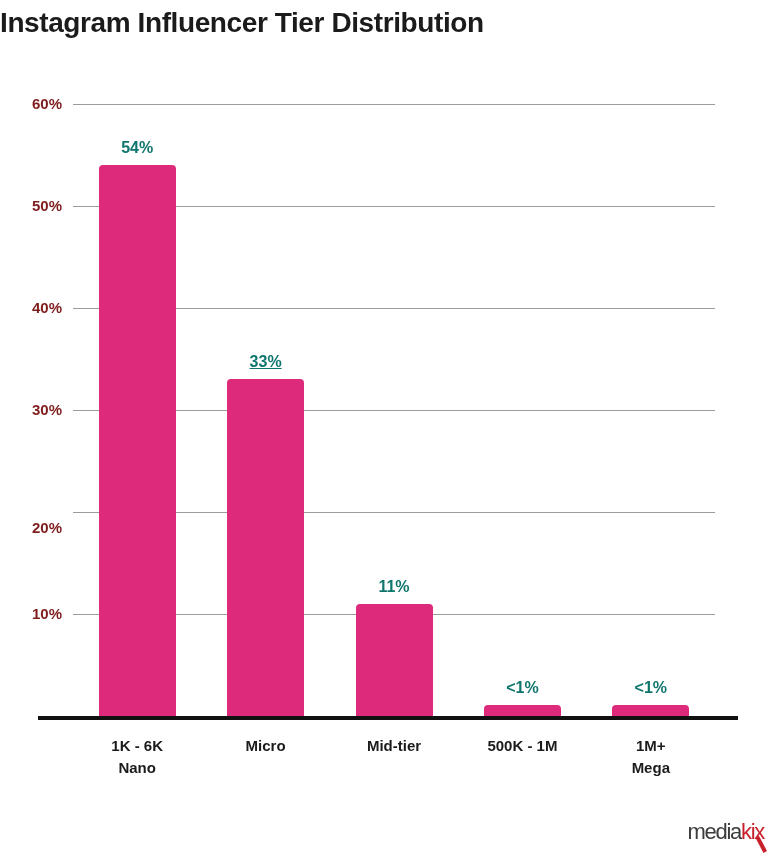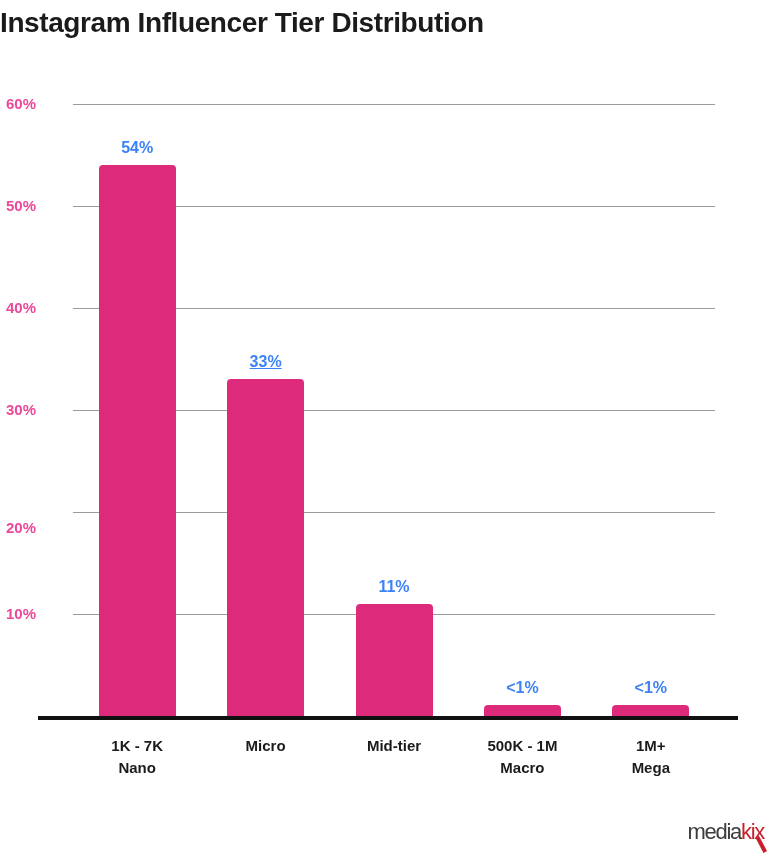--- a/index.html
+++ b/index.html
@@ -61,24 +61,24 @@
     top: 716px;
     width: 700px;
     height: 4px;
     background: #111111;
   }
 
   .ytick-label {
     position: absolute;
     right: 0;
     width: 56px;
-    text-align: left;
+    text-align: right;
     font-size: 15px;
     font-weight: bold;
-    color: #ec4899;
+    color: #7f1d1d;
     font-family: "Liberation Sans", sans-serif;
     line-height: 15px;
   }
   .ytick-wrap {
     position: absolute;
     left: 0;
     width: 62px;
   }
 
   
@@ -90,21 +90,21 @@
     border-top-left-radius: 4px;
     border-top-right-radius: 4px;
   }
 
   .bar-value {
     position: absolute;
     width: 120px;
     text-align: center;
     font-size: 16px;
     font-weight: bold;
-    color: #3b82f6;
+    color: #0f766e;
     font-family: "Liberation Sans", sans-serif;
     line-height: 18px;
   }
 
   
   .xtick {
     position: absolute;
     top: 735px;
     width: 150px;
     text-align: center;
@@ -173,32 +173,31 @@
       <div class="bar" style="left: 410.9px; height: 11px; background: rgb(222, 42, 123);"></div>
       <div class="bar-value" style="left: 389.4px; top: 575px;">&lt;1%</div>
       <div class="bar" style="left: 539.3px; height: 11px; background: rgb(222, 42, 123);"></div>
       <div class="bar-value" style="left: 517.8px; top: 575px;">&lt;1%</div>
     </div>
 
   <div class="axis-baseline"></div>
 
   <div id="xtick-wrap">
       <div class="xtick" style="left: 62.2px;">
-        <span class="l1">1K - 7K</span>
+        <span class="l1">1K - 6K</span>
         <span class="l2">Nano</span>
       </div>
       <div class="xtick" style="left: 190.6px;">
         <span class="l2">Micro</span>
       </div>
       <div class="xtick" style="left: 319px;">
         <span class="l2">Mid-tier</span>
       </div>
       <div class="xtick" style="left: 447.4px;">
         <span class="l1">500K - 1M</span>
-        <span class="l2">Macro</span>
       </div>
       <div class="xtick" style="left: 575.8px;">
         <span class="l1">1M+</span>
         <span class="l2">Mega</span>
       </div>
     </div>
 
   <div class="logo">
     <span class="m1">media</span><span class="m2"><span>kix</span><span class="slash"></span></span>
   </div>

